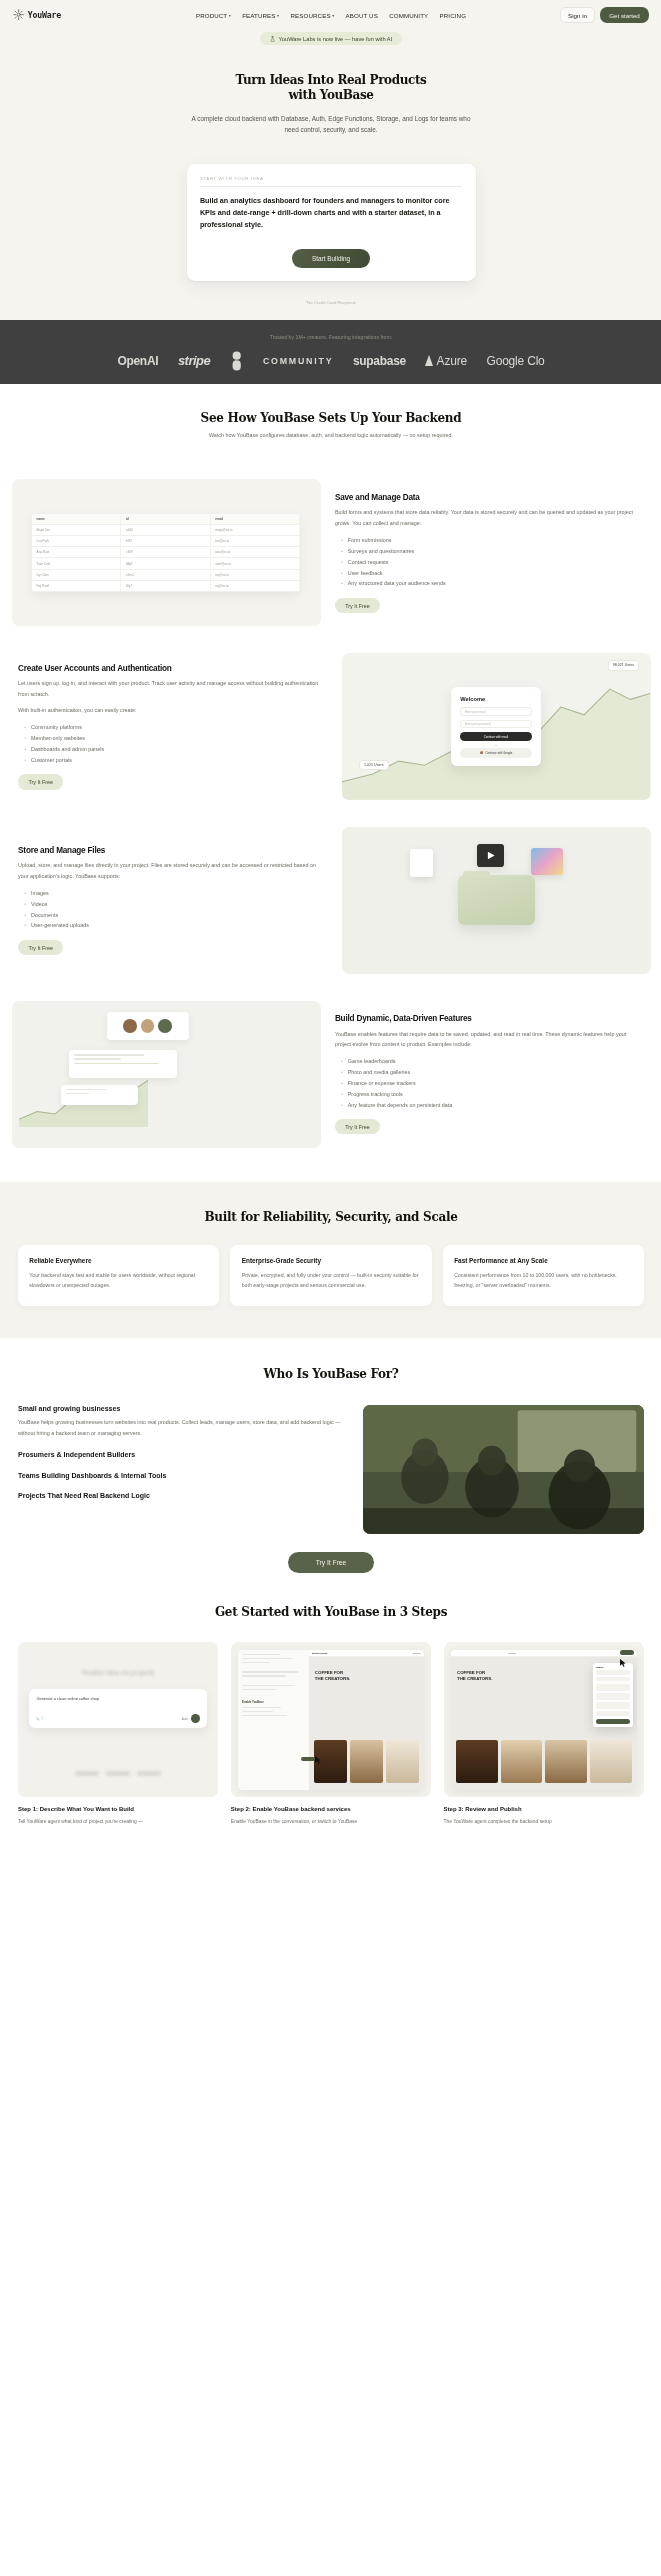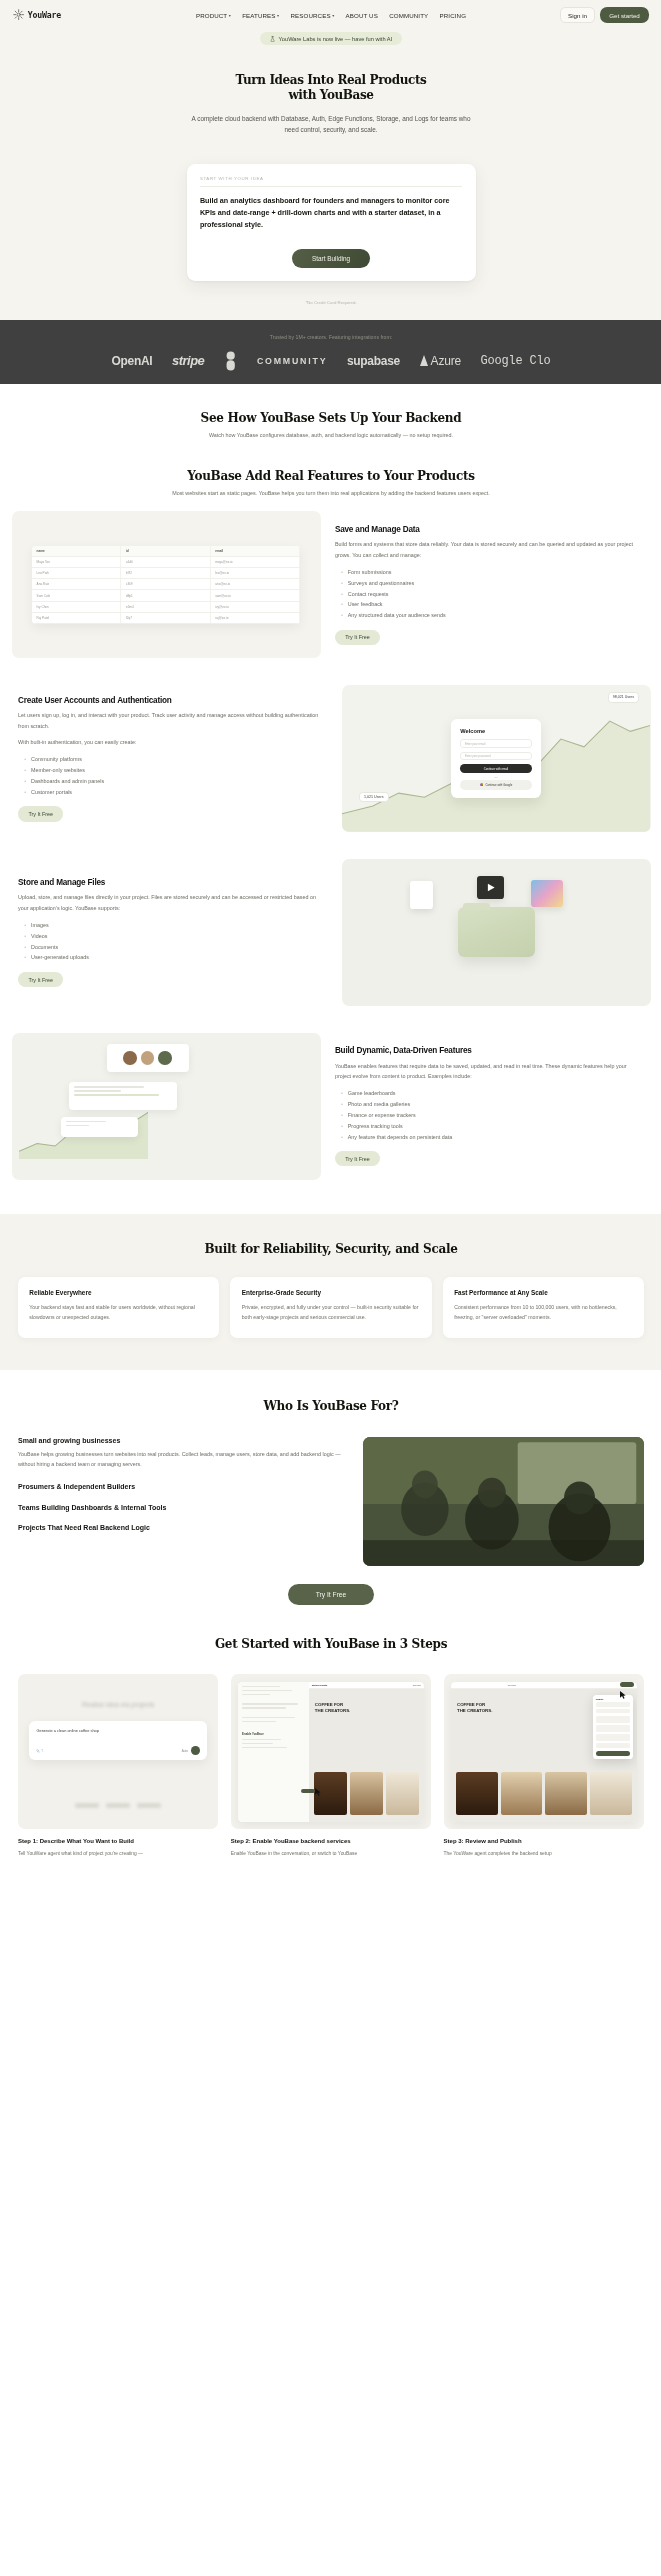--- a/index.html
+++ b/index.html
@@ -65,21 +65,21 @@
   
   .logos-section { background: #404040; padding: 13.4px 0 5.2px; text-align: center; }
   .logos-caption { font-size: 5.2px; color: #8d8d85; margin-bottom: 11.3px; }
   .logo-row { display: flex; align-items: center; justify-content: center; gap: 19.6px; overflow: hidden; padding: 0 0 8.2px; }
   .logo { color: #d9d9d4; white-space: nowrap; display: flex; align-items: center; gap: 3.1px; }
   .lg-openai { font-size: 12px; font-weight: 600; letter-spacing: -0.3px; }
   .lg-stripe { font-size: 13px; font-weight: 800; font-style: italic; letter-spacing: -0.5px; }
   .lg-cf { font-size: 8.8px; font-weight: 800; letter-spacing: 1.8px; }
   .lg-supa { font-size: 12px; font-weight: 600; letter-spacing: -0.3px; }
   .lg-azure { font-size: 12px; font-weight: 400; letter-spacing: -0.2px; }
-  .lg-gcloud { font-size: 12px; font-weight: 400; letter-spacing: -0.2px; font-family: Liberation Mono, monospace; }
+  .lg-gcloud { font-size: 12px; font-weight: 400; letter-spacing: -0.2px; }
   .tri { width: 0; height: 0; border-left: 4.6px solid transparent; border-right: 4.6px solid transparent; border-bottom: 11.3px solid #d9d9d4; }
 
   
   .section-center { text-align: center; padding: 27px 4px 0; }
   .sec-title { font-family: "DejaVu Serif", serif; font-weight: 700; font-size: 12px; color: #14140f; letter-spacing: -0.3px; }
   .sec-sub { font-size: 5.4px; color: #6e6e66; margin-top: 5.7px; line-height: 1.7; max-width: 330px; margin-left: auto; margin-right: auto; }
 
   .video {
     width: 649px; height: 173px; margin: 15.5px auto 0;
     background: radial-gradient(ellipse at 50% 14%, #15150f 0%, #070704 62%, #000 100%);
@@ -280,24 +280,20 @@
     <div class="logo lg-gcloud">Google Clo</div>
   </div>
 </div>
 
 <div class="section-center">
   <div class="sec-title">See How YouBase Sets Up Your Backend</div>
   <div class="sec-sub">Watch how YouBase configures database, auth, and backend logic automatically — no setup required.</div>
 </div>
 
 <div class="features">
-  <div class="section-center" style="padding-top:3.1px">
-    <div class="sec-title">YouBase Add Real Features to Your Products</div>
-    <div class="sec-sub">Most websites start as static pages. YouBase helps you turn them into real applications by adding the backend features users expect.</div>
-  </div>
 
   <div class="feat-row">
     <div class="feat-media">
       <div class="mk-table">
         <div class="mk-table-inner">
           <div class="mk-tr head">
             <div class="mk-td">name</div>
             <div class="mk-td">id</div>
             <div class="mk-td">email</div>
           </div>

